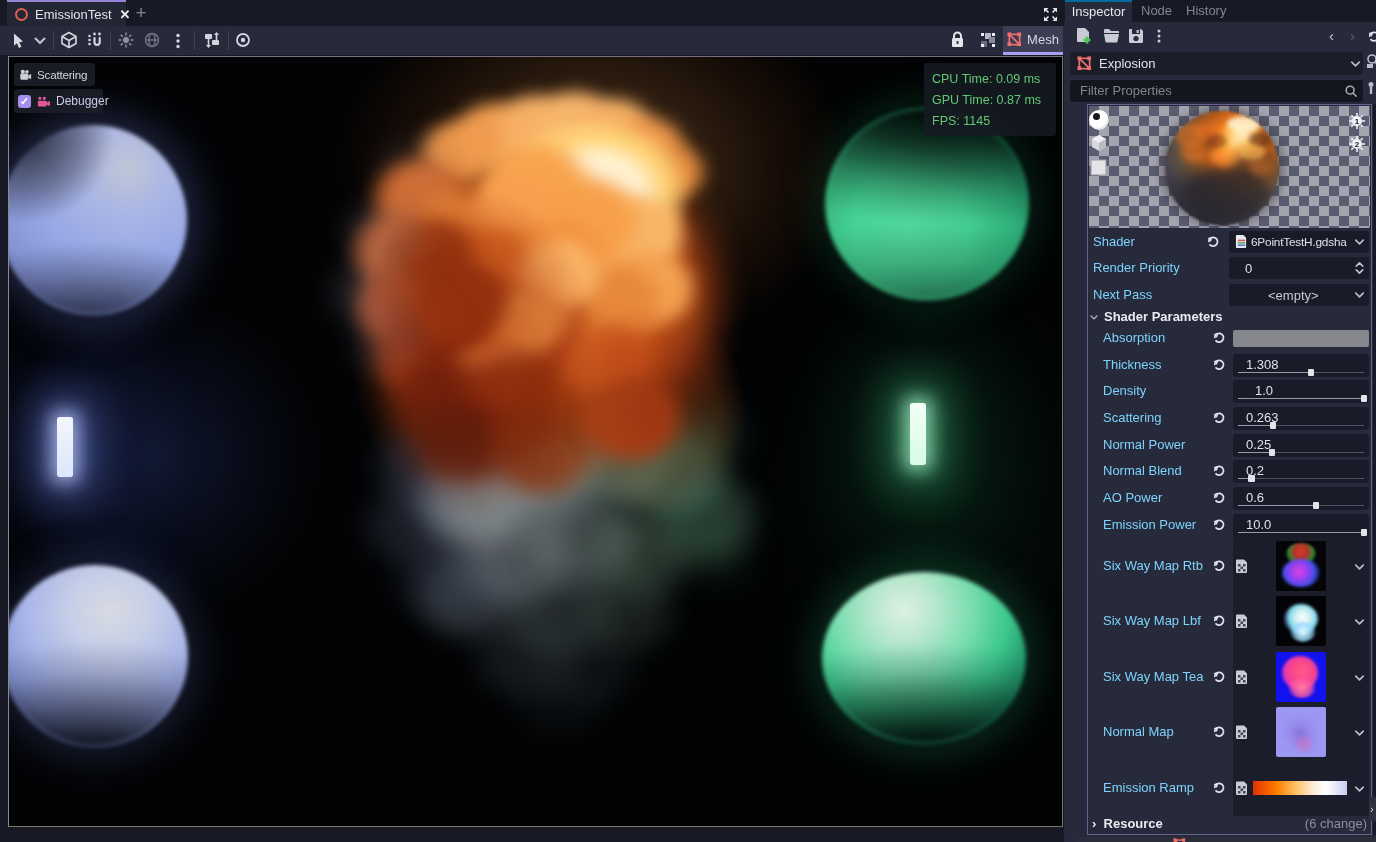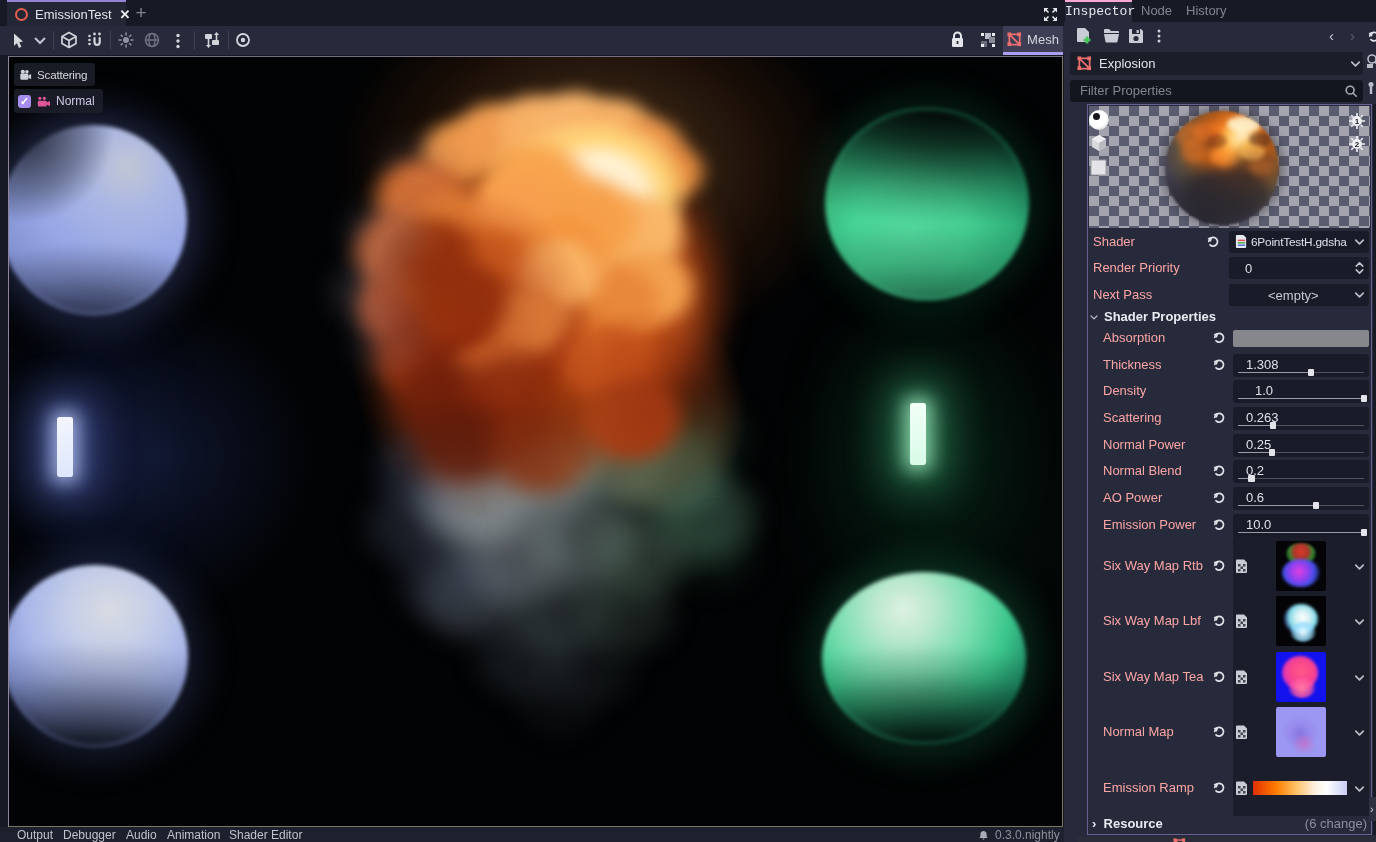--- a/index.html
+++ b/index.html
@@ -58,24 +58,24 @@
 
 
 .ovl { position:absolute; background:rgba(27,30,40,.92); border-radius:3px; color:#d4d6db; font-size:12.5px; white-space:nowrap; }
 
 #botbar { position:absolute; left:0; top:827px; width:1064px; height:15px; background:#1d202d; }
 #botbar span { position:absolute; top:0px; color:#c0c3cc; font-size:12px; line-height:16px; }
 
 #rp { position:absolute; left:1064px; top:0; width:312px; height:842px; background:#262a3b; }
 #rp-tabs { position:absolute; left:0; top:0; width:312px; height:22px; background:#171a24; }
 #rtab1 { position:absolute; left:1px; top:0; width:67px; height:22px; background:#262a3b;
-  border-top:2px solid #f9a8d4; color:#e6e8ec; font-size:13px; text-align:center; line-height:20px;font-family:Liberation Mono, monospace; }
+  border-top:2px solid #0369a1; color:#e6e8ec; font-size:13px; text-align:center; line-height:20px; }
 .rtab { position:absolute; top:0; height:22px; color:#82858f; font-size:13px; line-height:22px; }
 .row-field { position:absolute; background:#191c28; border-radius:3px; }
-.plabel { position:absolute; color:#fca5a5; font-size:13px; line-height:16px; }
+.plabel { position:absolute; color:#7dd3fc; font-size:13px; line-height:16px; }
 .pval { position:absolute; color:#dde0e7; font-size:13px; }
 #subbox { position:absolute; left:23px; top:104px; width:285px; height:731px;
   border:1px solid #6a6090; background:#262a3b; }
 </style>
 </head>
 <body>
 <div id="page">
   <div id="tabbar">
     <div id="tab1">
         <div class="ring"></div>
@@ -287,34 +287,25 @@
             <path d="M11.5 8.2 15 6.2v6.6l-3.5-2z"></path>
           </g>
         </svg>
       <span style="margin-left:5px;font-size:11.6px;letter-spacing:-0.2px;color:#d4d6db">Scattering</span>
     </div>
     <div class="ovl" style="left:5px;top:32px;width:89px;height:24px;display:flex;align-items:center">
       <div style="flex:none;width:13px;height:13px;margin-left:4px;background:#a78df0;border-radius:3px;color:#fff;font-size:11px;font-weight:bold;text-align:center;line-height:13px">✓</div>
       <svg style="margin-left:6px;flex:none" width="13" height="13" viewBox="0 0 16 16">
           <path fill="#e0569b" d="M3.5 2a2 2 0 1 1 0 4 2 2 0 0 1 0-4zm5.5 0a2 2 0 1 1 0 4 2 2 0 0 1 0-4zM2 7h9c.6 0 1 .4 1 1v1.2l2.6-1.5c.6-.4 1.4.1 1.4.8v4c0 .7-.8 1.2-1.4.8L12 11.8V13c0 .6-.4 1-1 1H2c-.6 0-1-.4-1-1V8c0-.6.4-1 1-1z"></path>
         </svg>
-      <span style="margin-left:6px;font-size:12px;color:#cfc8e8">Normal</span>
-    </div>
-  </div>
-  <div id="botbar">
-    <span style="left:17px">Output</span>
-      <span style="left:63px">Debugger</span>
-    <span style="left:126px">Audio</span>
-      <span style="left:167px">Animation</span>
-    <span style="left:229px">Shader Editor</span>
-    <svg class="ic" style="left:978px;top:3px" width="11" height="11" viewBox="0 0 16 16">
-        <path fill="#a9acb6" d="M8 1.5c2.6 0 4.5 1.9 4.5 4.5v3l1.5 2.5H2L3.5 9V6c0-2.6 1.9-4.5 4.5-4.5z"></path>
-        <path fill="#a9acb6" d="M6.5 12.5h3A1.5 1.5 0 0 1 8 14a1.5 1.5 0 0 1-1.5-1.5z"></path>
-      </svg>
-    <span style="left:995px;color:#8e919c">0.3.0.nightly</span>
+      <span style="margin-left:6px;font-size:12px;color:#cfc8e8">Debugger</span>
+    </div>
+    <div class="ovl" style="left:915px;top:6px;width:132px;height:73px;background:rgba(22,26,34,.88)">
+      <div style="position:absolute;left:8px;top:6px;color:#63c873;font-size:12.5px;line-height:21px">CPU Time: 0.09 ms<br>GPU Time: 0.87 ms<br>FPS: 1145</div>
+    </div>
   </div>
   <svg width="0" height="0" style="position:absolute">
     <defs>
       <g id="revert">
           <path d="M3.2 7.2a5 5 0 1 1 1.4 4" fill="none" stroke="#dfe2e8" stroke-width="2" stroke-linecap="round"></path>
           <path d="M7.3 2.2 1.8 3.4 5.6 7.9z" fill="#dfe2e8"></path>
         </g>
       <g id="chev">
           <path d="M4 6.5 8 10.5 12 6.5" fill="none" stroke="#b9bdc8" stroke-width="1.8" stroke-linecap="round" stroke-linejoin="round"></path>
         </g>
@@ -477,21 +468,21 @@
       <div class="plabel" style="left:29px;top:287px">Next Pass</div>
       <div class="row-field" style="left:165px;top:284px;width:140px;height:22px">
         <span class="pval" style="left:39px;top:3.5px;color:#c7cad2">&lt;empty&gt;</span>
         <svg class="ic" style="left:123px;top:3px" width="15" height="15" viewBox="0 0 16 16">
             <use href="#chev"></use>
           </svg>
       </div>
       <svg class="ic" style="left:24px;top:311px" width="12" height="12" viewBox="0 0 16 16">
           <use href="#chev"></use>
         </svg>
-      <div class="plabel" style="left:40px;top:309px;color:#e9ebf0;font-weight:bold">Shader Properties</div>
+      <div class="plabel" style="left:40px;top:309px;color:#e9ebf0;font-weight:bold">Shader Parameters</div>
       <div id="params">
       <div class="plabel" style="left:39px;top:330px">Absorption</div>
       <svg class="ic" style="left:148px;top:331px" width="14" height="14" viewBox="0 0 16 16">
             <use href="#revert"></use>
           </svg>
       <div class="abs" style="left:169px;top:330px;width:136px;height:17px;border-radius:2px;background:#86878c"></div>
       <div class="plabel" style="left:39px;top:357px">Thickness</div>
       <svg class="ic" style="left:148px;top:358px" width="14" height="14" viewBox="0 0 16 16">
             <use href="#revert"></use>
           </svg>

